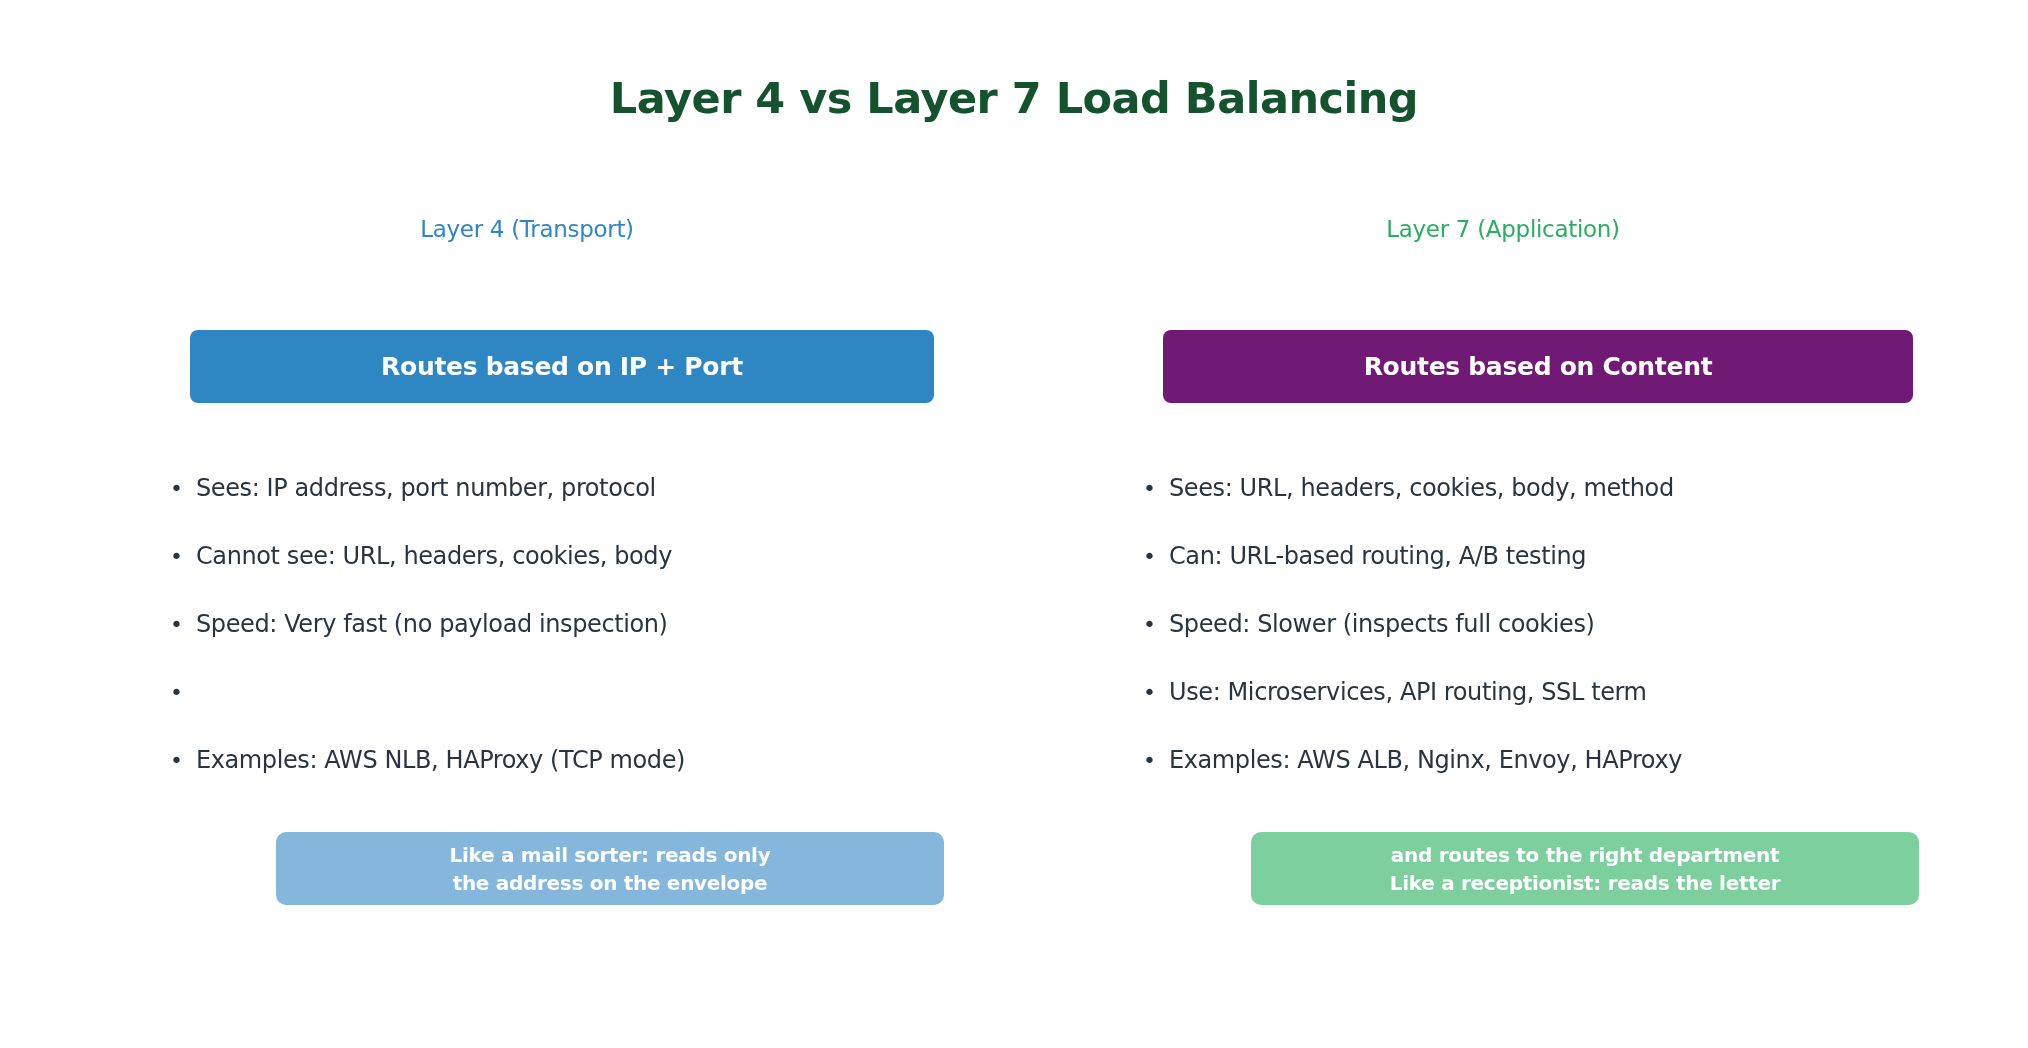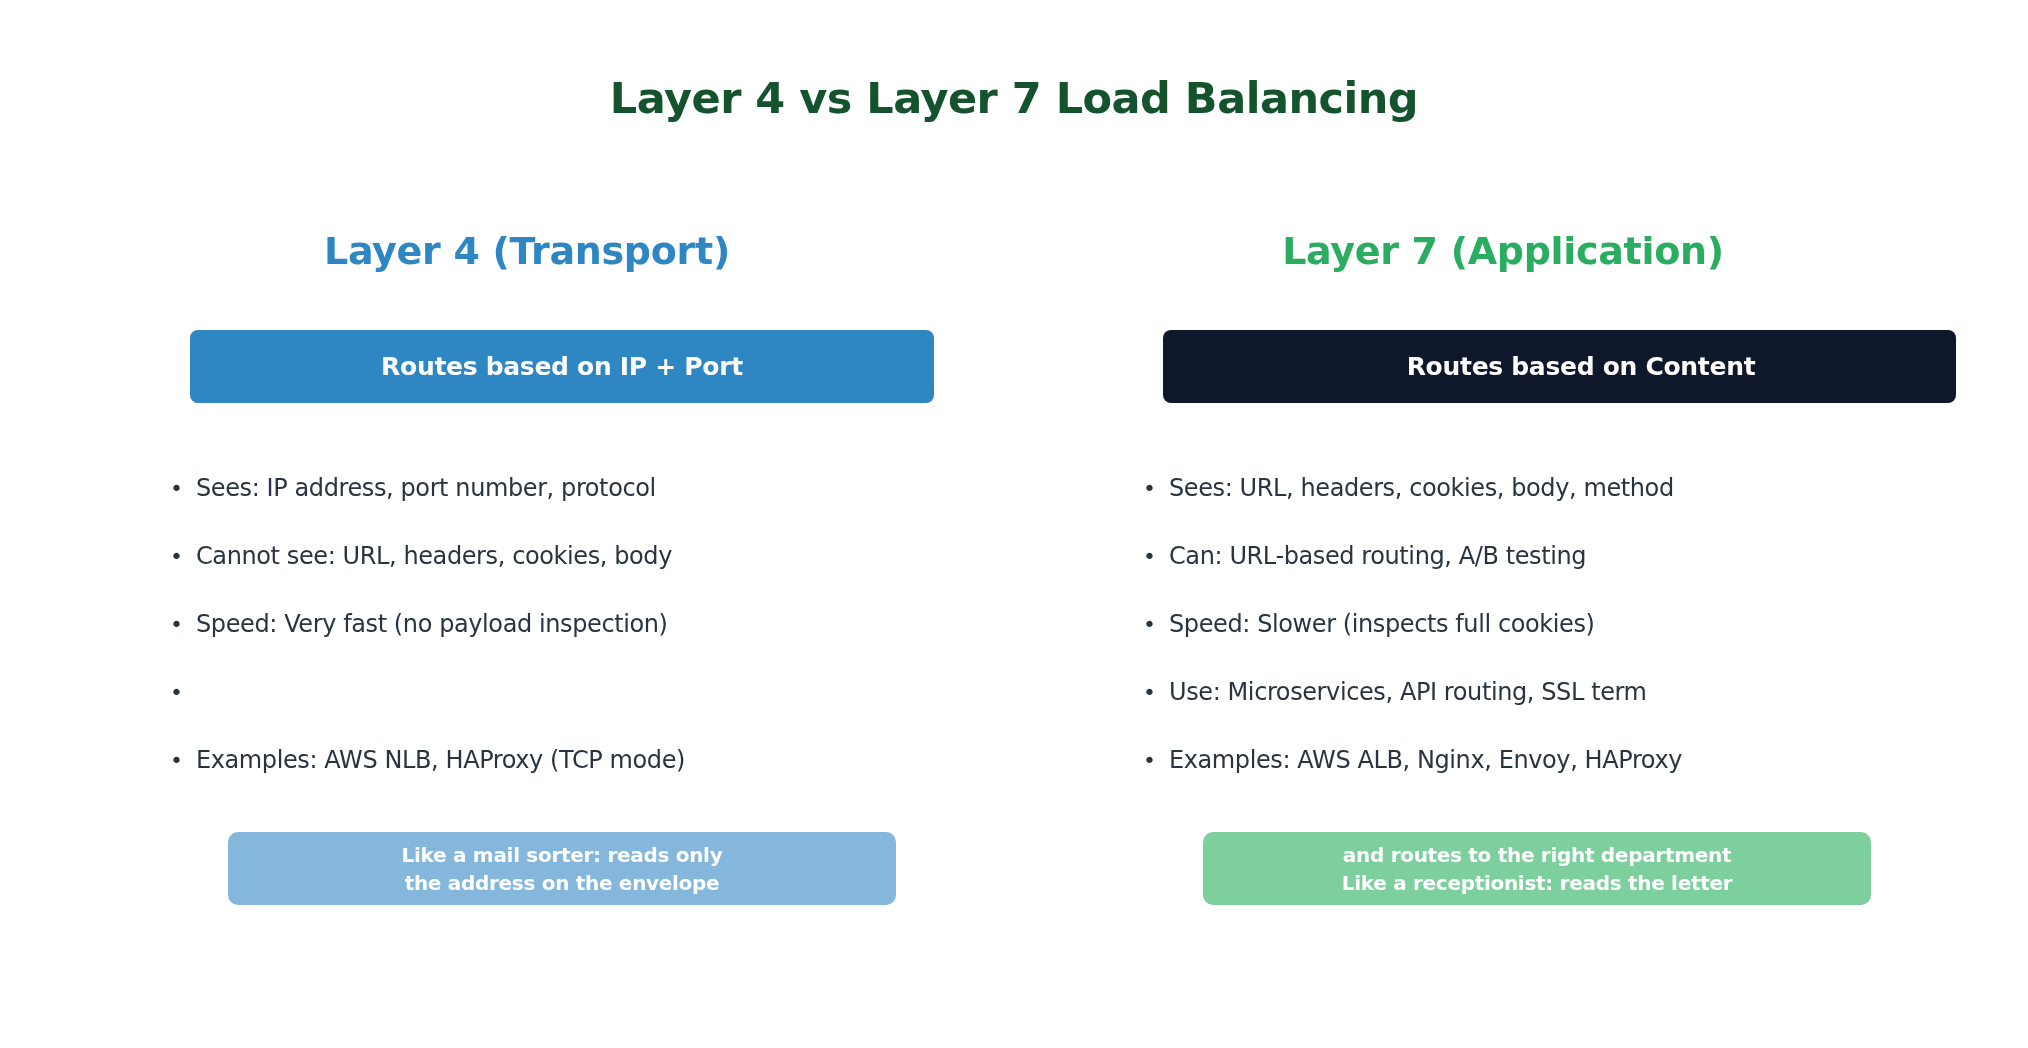--- a/index.html
+++ b/index.html
@@ -33,22 +33,22 @@
   }
   .column.left  { left: 190px;  width: 744px; }
   .column.right { left: 1163px; width: 750px; }
 
   .col-heading {
     position: absolute;
     top: 7px;
     left: -35px;
     width: 100%;
     text-align: center;
-    font-size: 38px;
-    font-weight: bold;
+    font-size: 23px;
+    font-weight: normal;
     letter-spacing: -0.3px;
   }
   .col-heading.blue  { color: #2e86c3; }
   .col-heading.green { color: #2aac61; }
 
   .banner {
     position: absolute;
     top: 140px;
     left: 0;
     width: 100%;
@@ -56,21 +56,21 @@
     border-radius: 8px;
     display: flex;
     align-items: center;
     justify-content: center;
     color: #ffffff;
     font-size: 25px;
     font-weight: bold;
     letter-spacing: -0.3px;
   }
   .banner.blue-bg  { background: #2e86c3; }
-  .banner.green-bg { background: #0f172a; padding-left: 43px; }
+  .banner.green-bg { background: #701a75; }
 
   .bullets {
     position: absolute;
     top: 264px;
     left: -20px;
     width: 790px;
     margin: 0;
     padding: 0;
     list-style: none;
   }
@@ -98,20 +98,21 @@
     display: flex;
     flex-direction: column;
     align-items: center;
     justify-content: center;
     text-align: center;
     color: #ffffff;
     font-size: 20px;
     font-weight: bold;
     letter-spacing: -0.3px;
     line-height: 28px;
+    margin-left: 48px;
   }
   .column.left  .analogy { left: 38px; }
   .column.right .analogy { left: 40px; }
   .analogy.lightblue-bg  { background: #84b7db; }
   .analogy.lightgreen-bg { background: #7ecf9e; }
 </style>
 </head>
 <body>
 
 <div class="page">

